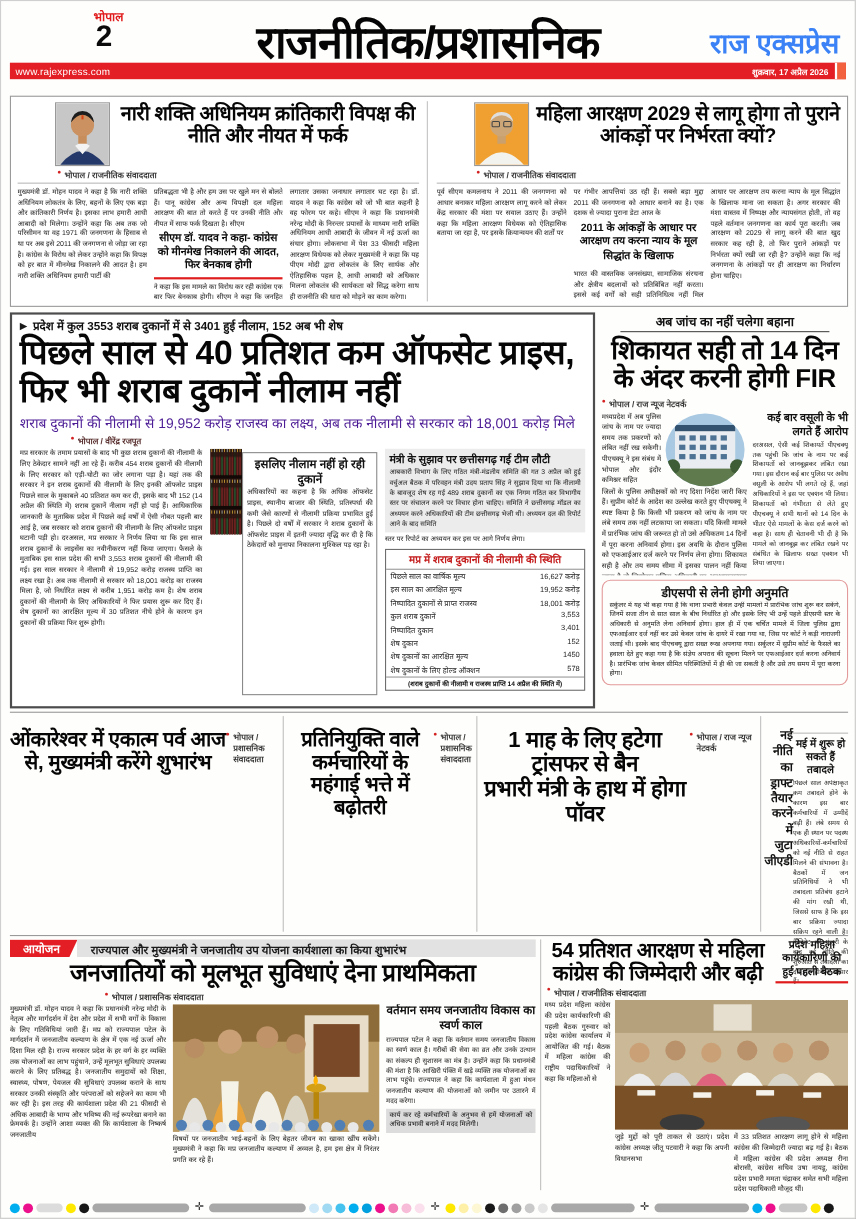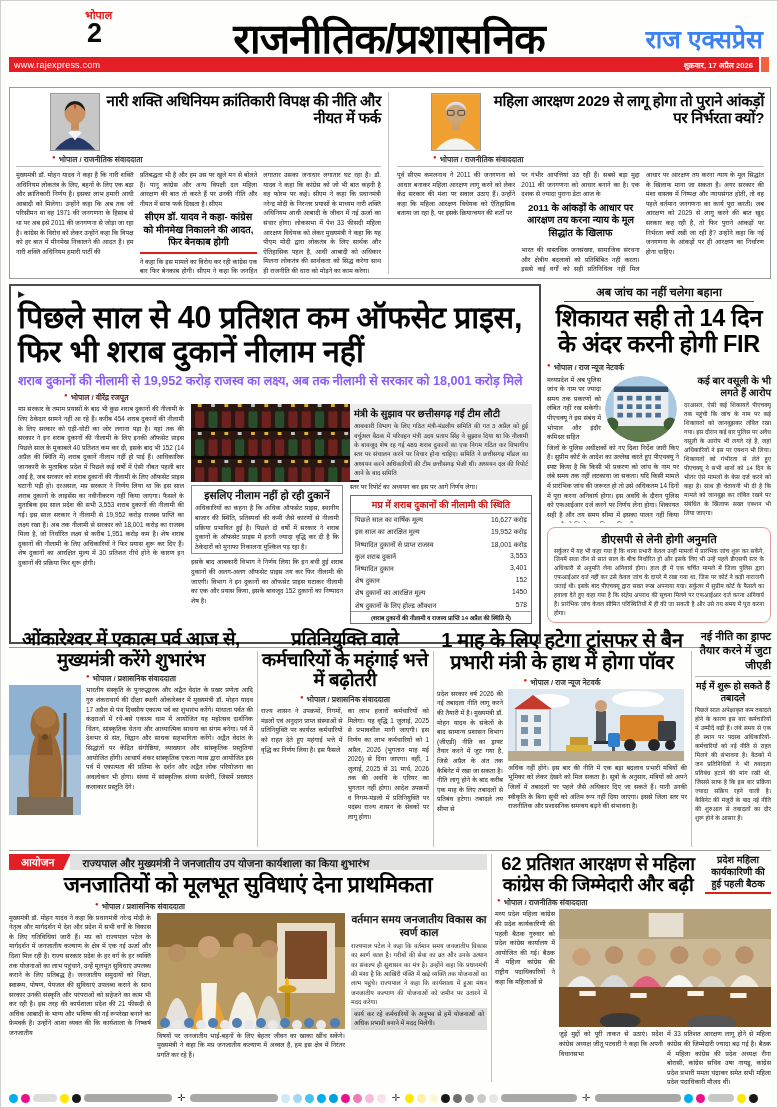--- a/index.html
+++ b/index.html
@@ -19,35 +19,35 @@
 .redbar{left:8px;right:8px;top:56px;height:15px;background:#e31e24;display:flex;align-items:center}
 .redbar .site{color:#fff;font-size:9px;font-weight:400;padding-left:5px;letter-spacing:.2px}
 .redbar .rdate{margin-left:auto;color:#fff;font-size:7.6px;font-weight:700;padding-right:6px}
 .redcap{width:10px;height:15px;background:#f2623f;border-left:2px solid #fff}
 
 .toprow{left:8px;top:86px;width:762px;height:192px;border:1px solid #9a9a9a;background:#fff}
 .tr-vd{position:absolute;left:378px;top:4px;bottom:4px;width:1px;background:#c2c2c2}
 .t-art{position:absolute;top:0;height:100%;padding:5px 6px 4px 6px;display:flex;flex-direction:column}
 .t-head{display:flex;gap:6px;padding-left:34px}
 .t-photo{width:50px;height:58px;flex:0 0 auto;border:1px solid #999}
-.t-hl{flex:1;text-align:right;font-size:15px}
+.t-hl{flex:1;text-align:center;font-size:18px}
 .t-byrow{padding:3px 0 2px 36px;border-bottom:1px solid #b9b9b9;margin-bottom:3px}
 .t-cols{display:flex;gap:6px;flex:1;overflow:hidden}
 .t-col{flex:1;overflow:hidden}
 .t-sub{font-size:9.6px;font-weight:800;text-align:center;line-height:1.3;margin:3px 0;padding-bottom:3px;border-bottom:2.5px solid #e01d1d;color:#0a0a0a}
 .t-sub.plain{border-bottom:none;color:#0a0a0a}
 
 .liquor{left:8px;top:283px;width:532px;height:360px;border:2px solid #4c4c4c;background:#fff;padding:3px 7px}
 .lq-kick{display:flex;align-items:center;gap:5px;font-size:10.6px;font-weight:800;color:#101010}
 .lq-kick .arr{color:#1a1a1a;font-size:9px}
 .lq-hl{font-size:30.5px;line-height:1.12;margin-top:1px}
-.lq-sub{font-size:12.6px;font-weight:700;margin-top:4px;color:#8b5cf6}
+.lq-sub{font-size:12.6px;font-weight:400;margin-top:4px;color:#4c1d95}
 .lq-by{margin:3px 0 2px 46px;color:#5a3030}
 .lq-cols{display:flex;gap:7px;height:224px;margin-top:2px}
-.lq-c1{width:166px}.lq-c2{width:152px;display:flex;flex-direction:column}.lq-c3{flex:1;display:flex;flex-direction:column}
+.lq-c1{width:166px}.lq-c2{width:152px;display:flex;flex-direction:row}.lq-c3{flex:1;display:flex;flex-direction:column}
 .box1{border:1px solid #8a8a8a;padding:2px 3px;margin-top:3px}
 .box1 .bt{font-size:10.6px;font-weight:800;text-align:center;margin-bottom:1px}
 .box2{background:#ececec;padding:3px 4px}
 .box2 .bt{font-size:9.8px;font-weight:800;text-align:left;margin-bottom:1px}
 .tblbox{border:1px solid #6e6e6e;margin-top:3px}
 .tbl-title{color:#c41c1c;font-weight:800;font-size:9.4px;text-align:center;padding:2px 0;border-bottom:1px solid #9a9a9a}
 .trow{display:flex;justify-content:space-between;font-size:6.8px;padding:1.6px 4px;color:#1c1c1c}
 .tbl-note{font-size:6px;font-weight:800;text-align:center;border-top:1px solid #9a9a9a;padding:1.5px 2px}
 
 .fir{left:546px;top:283px;width:224px;height:360px}
@@ -60,21 +60,21 @@
 .fir-lrow{display:flex;gap:3px}
 .fir-lrow .bodytxt{width:54px}
 .fir-r{flex:1}
 .fir-bt{font-size:9.8px;font-weight:700;text-align:right;line-height:1.25;margin-bottom:2px}
 .dsp{margin-top:4px;border:1.5px solid #e39a9a;border-radius:8px;padding:3px 6px;height:96px;overflow:hidden}
 .dsp .bt{font-size:11px;font-weight:800;text-align:center;margin-bottom:1px}
 .dsp .bodytxt{font-size:5.9px}
 
 .hr-a{left:8px;top:646px;width:762px;height:1px;background:#9a9a9a}
 .vd{position:absolute;top:650px;height:196px;width:1px;background:#c0c0c0}
-.r2art{top:628px;height:196px;position:absolute;display:flex;flex-direction:column}
+.r2art{top:661px;height:196px;position:absolute;display:flex;flex-direction:row}
 .ek{left:8px;width:244px}
 .da{left:260px;width:168px}
 .trf{left:436px;width:250px}
 .gad{left:694px;width:76px}
 .r2-hl{text-align:center;font-size:18.5px}
 .trf .r2-hl{font-size:20px}
 .r2-by{justify-content:center;margin:3px 0 2px 0}
 .ek-mid{display:flex;gap:5px;flex:1;overflow:hidden}
 .da-cols{display:flex;gap:5px;flex:1;overflow:hidden}
 .trf-mid{display:flex;gap:5px;flex:1;overflow:hidden}
@@ -187,20 +187,21 @@
           <p class="bodytxt">भारत की वास्तविक जनसंख्या, सामाजिक संरचना और क्षेत्रीय बदलावों को प्रतिबिंबित नहीं करता। इससे कई वर्गों को सही प्रतिनिधित्व नहीं मिल सकेगा।</p>
         </div>
         <p class="t-col bodytxt">आधार पर आरक्षण तय करना न्याय के मूल सिद्धांत के खिलाफ माना जा सकता है। अगर सरकार की मंशा वास्तव में निष्पक्ष और न्यायसंगत होती, तो वह पहले वर्तमान जनगणना का कार्य पूरा करती। जब आरक्षण को 2029 से लागू करने की बात खुद सरकार कह रही है, तो फिर पुराने आंकड़ों पर निर्भरता क्यों रखी जा रही है? उन्होंने कहा कि नई जनगणना के आंकड़ों पर ही आरक्षण का निर्धारण होना चाहिए।</p>
       </div>
     </article>
   </section>
 
   <article class="abs liquor">
     <div class="lq-kick">
       <span class="arr">▶</span>
+      <span>प्रदेश में कुल 3553 शराब दुकानों में से 3401 हुई नीलाम, 152 अब भी शेष</span>
     </div>
     <h1 class="hl lq-hl">पिछले साल से 40 प्रतिशत कम ऑफसेट प्राइस, फिर भी शराब दुकानें नीलाम नहीं</h1>
     <div class="lq-sub">शराब दुकानों की नीलामी से 19,952 करोड़ राजस्व का लक्ष्य, अब तक नीलामी से सरकार को 18,001 करोड़ मिले</div>
     <div class="byline lq-by">
       <span class="bdot">●</span>
       <span>भोपाल / वीरेंद्र रजपूत</span>
     </div>
     <div class="lq-cols">
       <p class="lq-c1 bodytxt">मप्र सरकार के तमाम प्रयासों के बाद भी कुछ शराब दुकानों की नीलामी के लिए ठेकेदार सामने नहीं आ रहे हैं। करीब 454 शराब दुकानों की नीलामी के लिए सरकार को एड़ी-चोटी का जोर लगाना पड़ा है। यहां तक की सरकार ने इन शराब दुकानों की नीलामी के लिए इनकी ऑफसेट प्राइस पिछले साल के मुकाबले 40 प्रतिशत कम कर दी, इसके बाद भी 152 (14 अप्रैल की स्थिति में) शराब दुकानें नीलाम नहीं हो पाई हैं। आधिकारिक जानकारी के मुताबिक प्रदेश में पिछले कई वर्षों में ऐसी नौबत पहली बार आई है, जब सरकार को शराब दुकानों की नीलामी के लिए ऑफसेट प्राइस घटानी पड़ी हो। दरअसल, मप्र सरकार ने निर्णय लिया था कि इस साल शराब दुकानों के लाइसेंस का नवीनीकरण नहीं किया जाएगा। फैसले के मुताबिक इस साल प्रदेश की सभी 3,553 शराब दुकानों की नीलामी की गई। इस साल सरकार ने नीलामी से 19,952 करोड़ राजस्व प्राप्ति का लक्ष्य रखा है। अब तक नीलामी से सरकार को 18,001 करोड़ का राजस्व मिला है, जो निर्धारित लक्ष्य से करीब 1,951 करोड़ कम है। शेष शराब दुकानों की नीलामी के लिए अधिकारियों ने फिर प्रयास शुरू कर दिए हैं। शेष दुकानों का आरक्षित मूल्य में 30 प्रतिशत नीचे होने के कारण इन दुकानों की प्रक्रिया फिर शुरू होगी।</p>
       <div class="lq-c2">
@@ -510,21 +511,21 @@
       <div class="tb-c3">
         <div class="tb-bt">वर्तमान समय जनजातीय विकास का स्वर्ण काल</div>
         <p class="bodytxt" style="font-size:6.2px">राज्यपाल पटेल ने कहा कि वर्तमान समय जनजातीय विकास का स्वर्ण काल है। गरीबों की सेवा का व्रत और उनके उत्थान का संकल्प ही सुशासन का मंत्र है। उन्होंने कहा कि प्रधानमंत्री की मंशा है कि आखिरी पंक्ति में खड़े व्यक्ति तक योजनाओं का लाभ पहुंचे। राज्यपाल ने कहा कि कार्यशाला में हुआ मंथन जनजातीय कल्याण की योजनाओं को जमीन पर उतारने में मदद करेगा।</p>
         <p class="tb-note">कार्य कर रहे कर्मचारियों के अनुभव से हमें योजनाओं को अधिक प्रभावी बनाने में मदद मिलेगी।</p>
       </div>
     </div>
   </article>
 
   <article class="congress">
     <div class="cg-head">
-      <h2 class="hl cg-hl">62 प्रतिशत आरक्षण से महिला कांग्रेस की जिम्मेदारी और बढ़ी</h2>
+      <h2 class="hl cg-hl">54 प्रतिशत आरक्षण से महिला कांग्रेस की जिम्मेदारी और बढ़ी</h2>
       <div class="cg-side">प्रदेश महिला कार्यकारिणी की हुई पहली बैठक</div>
     </div>
     <div class="byline cg-by">
       <span class="bdot">●</span>
       <span>भोपाल / राजनीतिक संवाददाता</span>
     </div>
     <div class="cg-mid">
       <p class="cg-c1 bodytxt">मध्य प्रदेश महिला कांग्रेस की प्रदेश कार्यकारिणी की पहली बैठक गुरुवार को प्रदेश कांग्रेस कार्यालय में आयोजित की गई। बैठक में महिला कांग्रेस की राष्ट्रीय पदाधिकारियों ने कहा कि महिलाओं से</p>
       <div class="cg-r">
         <svg viewBox="0 0 208 118" width="100%" height="118" preserveAspectRatio="none">

